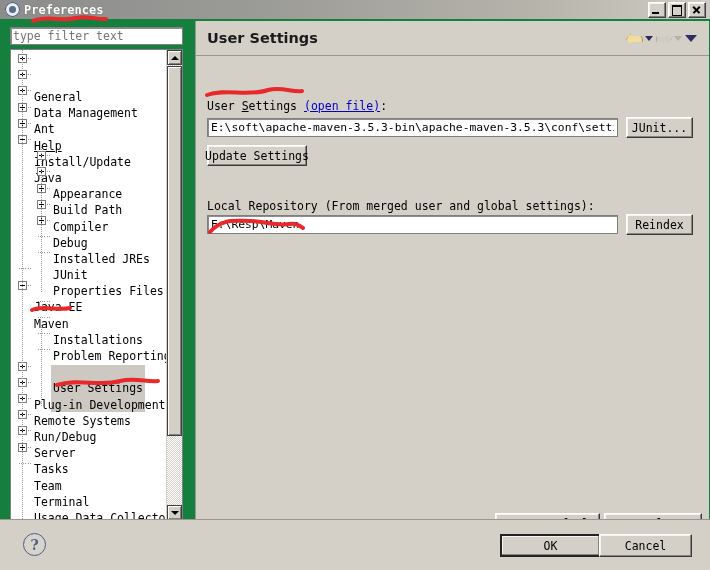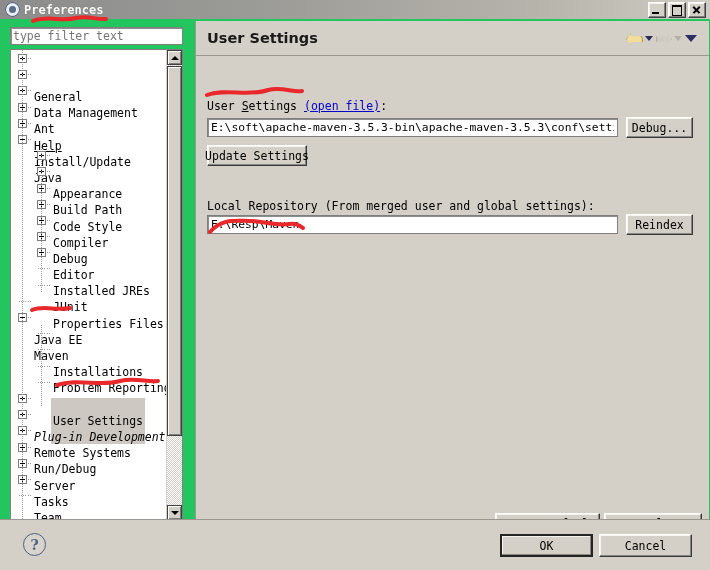--- a/index.html
+++ b/index.html
@@ -58,21 +58,21 @@
                   border: 1px solid #000; border-top-width: 2px; }
   .winbtn.close i.a, .winbtn.close i.b {
     left: 3px; top: 6px; width: 9px; height: 1.6px;
   }
   .winbtn.close i.a { transform: rotate(45deg); }
   .winbtn.close i.b { transform: rotate(-45deg); }
 
   
   #dialog-body {
     position: absolute; left: 0; top: 19px; width: 710px; height: 551px;
-    background: #22c55e;
+    background: #15803d;
   }
 
   
   #leftpane {
     position: absolute; left: 8px; top: 6px; width: 183px; height: 512px;
   }
   #filter-input {
     position: absolute; left: 2px; top: 2px; width: 173px; height: 18px;
     box-sizing: border-box;
     background: #ffffff;
@@ -286,34 +286,32 @@
       <div id="tree-frame">
         <div id="tree-clip">
             <div class="trow"><span class="tog plus" style="left: 7px;"></span><span class="guide-h" style="left: 17px; width: 4px;"></span><span class="tlabel" style="margin-left: 21px; display: inline-block;">General</span></div>
             <div class="trow"><span class="tog plus" style="left: 7px;"></span><span class="guide-h" style="left: 17px; width: 4px;"></span><span class="tlabel" style="margin-left: 21px; display: inline-block;">Data Management</span></div>
             <div class="trow"><span class="tog plus" style="left: 7px;"></span><span class="guide-h" style="left: 17px; width: 4px;"></span><span class="tlabel" style="margin-left: 21px; display: inline-block;">Ant</span></div>
             <div class="trow"><span class="tog plus" style="left: 7px;"></span><span class="guide-h" style="left: 17px; width: 4px;"></span><span class="tlabel" style="margin-left: 21px; display: inline-block; text-decoration: underline;">Help</span></div>
             <div class="trow"><span class="tog plus" style="left: 7px;"></span><span class="guide-h" style="left: 17px; width: 4px;"></span><span class="tlabel" style="margin-left: 21px; display: inline-block;">Install/Update</span></div>
             <div class="trow"><span class="tog minus" style="left: 7px;"></span><span class="guide-h" style="left: 17px; width: 4px;"></span><span class="tlabel" style="margin-left: 21px; display: inline-block; text-align: center;">Java</span></div>
             <div class="trow"><span class="tog plus" style="left: 26px;"></span><span class="guide-h" style="left: 36px; width: 4px;"></span><span class="tlabel" style="margin-left: 40px; display: inline-block;">Appearance</span></div>
             <div class="trow"><span class="tog plus" style="left: 26px;"></span><span class="guide-h" style="left: 36px; width: 4px;"></span><span class="tlabel" style="margin-left: 40px; display: inline-block;">Build Path</span></div>
-            <div class="trow"><span class="tog plus" style="left: 26px;"></span><span class="guide-h" style="left: 36px; width: 4px;"></span><span class="tlabel" style="margin-left: 40px; display: inline-block;">Code Style</span></div>
             <div class="trow"><span class="tog plus" style="left: 26px;"></span><span class="guide-h" style="left: 36px; width: 4px;"></span><span class="tlabel" style="margin-left: 40px; display: inline-block;">Compiler</span></div>
             <div class="trow"><span class="tog plus" style="left: 26px;"></span><span class="guide-h" style="left: 36px; width: 4px;"></span><span class="tlabel" style="margin-left: 40px; display: inline-block;">Debug</span></div>
-            <div class="trow"><span class="tog plus" style="left: 26px;"></span><span class="guide-h" style="left: 36px; width: 4px;"></span><span class="tlabel" style="margin-left: 40px; display: inline-block;">Editor</span></div>
             <div class="trow"><span class="tog plus" style="left: 26px;"></span><span class="guide-h" style="left: 36px; width: 4px;"></span><span class="tlabel" style="margin-left: 40px; display: inline-block;">Installed JREs</span></div>
             <div class="trow"><span class="guide-h" style="left: 27px; width: 8px;"></span><span class="guide-h" style="left: 36px; width: 4px;"></span><span class="tlabel" style="margin-left: 40px; display: inline-block;">JUnit</span></div>
             <div class="trow"><span class="guide-h" style="left: 27px; width: 8px;"></span><span class="guide-h" style="left: 36px; width: 4px;"></span><span class="tlabel" style="margin-left: 40px; display: inline-block;">Properties Files E</span></div>
             <div class="trow"><span class="guide-h" style="left: 8px; width: 8px;"></span><span class="guide-h" style="left: 17px; width: 4px;"></span><span class="tlabel" style="margin-left: 21px; display: inline-block;">Java EE</span></div>
             <div class="trow"><span class="tog minus" style="left: 7px;"></span><span class="guide-h" style="left: 17px; width: 4px;"></span><span class="tlabel" style="margin-left: 21px; display: inline-block;">Maven</span></div>
             <div class="trow"><span class="guide-h" style="left: 27px; width: 8px;"></span><span class="guide-h" style="left: 36px; width: 4px;"></span><span class="tlabel" style="margin-left: 40px; display: inline-block;">Installations</span></div>
             <div class="trow"><span class="guide-h" style="left: 27px; width: 8px;"></span><span class="guide-h" style="left: 36px; width: 4px;"></span><span class="tlabel" style="margin-left: 40px; display: inline-block;">Problem Reporting</span></div>
             <div class="trow"><span class="guide-h" style="left: 27px; width: 8px;"></span><span class="guide-h" style="left: 36px; width: 4px;"></span><span class="tlabel" style="margin-left: 40px; display: inline-block;">Templates</span></div>
             <div class="trow sel"><span class="guide-h" style="left: 27px; width: 8px;"></span><span class="guide-h" style="left: 36px; width: 4px;"></span><span class="tlabel" style="margin-left: 40px; display: inline-block;">User Settings</span></div>
-            <div class="trow"><span class="tog plus" style="left: 7px;"></span><span class="guide-h" style="left: 17px; width: 4px;"></span><span class="tlabel" style="margin-left: 21px; display: inline-block; font-style: italic;">Plug-in Development</span></div>
+            <div class="trow"><span class="tog plus" style="left: 7px;"></span><span class="guide-h" style="left: 17px; width: 4px;"></span><span class="tlabel" style="margin-left: 21px; display: inline-block;">Plug-in Development</span></div>
             <div class="trow"><span class="tog plus" style="left: 7px;"></span><span class="guide-h" style="left: 17px; width: 4px;"></span><span class="tlabel" style="margin-left: 21px; display: inline-block;">Remote Systems</span></div>
             <div class="trow"><span class="tog plus" style="left: 7px;"></span><span class="guide-h" style="left: 17px; width: 4px;"></span><span class="tlabel" style="margin-left: 21px; display: inline-block;">Run/Debug</span></div>
             <div class="trow"><span class="tog plus" style="left: 7px;"></span><span class="guide-h" style="left: 17px; width: 4px;"></span><span class="tlabel" style="margin-left: 21px; display: inline-block;">Server</span></div>
             <div class="trow"><span class="tog plus" style="left: 7px;"></span><span class="guide-h" style="left: 17px; width: 4px;"></span><span class="tlabel" style="margin-left: 21px; display: inline-block;">Tasks</span></div>
             <div class="trow"><span class="tog plus" style="left: 7px;"></span><span class="guide-h" style="left: 17px; width: 4px;"></span><span class="tlabel" style="margin-left: 21px; display: inline-block;">Team</span></div>
             <div class="trow"><span class="guide-h" style="left: 8px; width: 8px;"></span><span class="guide-h" style="left: 17px; width: 4px;"></span><span class="tlabel" style="margin-left: 21px; display: inline-block;">Terminal</span></div>
             <div class="trow"><span class="tlabel" style="margin-left: 21px; display: inline-block;">Usage Data Collector</span></div>
             <span class="guide-v" style="left: 11px; top: 0px; bottom: auto; height: 486px;"></span>
             <span class="guide-v" style="left: 30px; top: 97.2px; bottom: auto; height: 145.8px;"></span>
             <span class="guide-v" style="left: 30px; top: 275.4px; bottom: auto; height: 81px;"></span>
@@ -359,38 +357,38 @@
       </div>
 
       <div id="page-content">
 
         <div class="field-label" style="left:11px; top:43px;">
           <span>User </span><span class="mnem">S</span><span>ettings </span><span class="openlink">(open file)</span><span>:</span>
         </div>
 
         <input class="txtbox" style="left: 11px; top: 62px; width: 411px;" type="text" value="E:\soft\apache-maven-3.5.3-bin\apache-maven-3.5.3\conf\settings.xml">
 
-        <div class="btn" style="left:430px; top:61px; width:67px; height:21px;">Debug...</div>
+        <div class="btn" style="left:430px; top:61px; width:67px; height:21px;">JUnit...</div>
 
         <div class="btn" style="left:11px; top:89px; width:100px; height:21px;">Update Settings</div>
 
         <div class="field-label" style="left:11px; top:143px;">Local Repository (From merged user and global settings):</div>
 
         <input class="txtbox" style="left: 11px; top: 159px; width: 411px;" type="text" value="E:\Resp\Maven">
 
         <div class="btn" style="left:430px; top:158px; width:67px; height:21px;">Reindex</div>
 
         <div class="btn" style="left:299px; top:457px; width:105px; height:21px;">Restore Defaults</div>
         <div class="btn" style="left:408px; top:457px; width:98px; height:21px;">Apply</div>
       </div>
     </div>
 
     <div id="bottombar">
       <div id="help-icon">?</div>
-      <div class="btn default" style="left:500px; top:14px; width:93px; height:23px;">OK</div>
+      <div class="btn default" style="left:500px; top:14px; width:101px; height:23px;">OK</div>
       <div class="btn" style="left:599px; top:14px; width:93px; height:23px;">Cancel</div>
     </div>
   </div>
 
   <svg class="annot" style="left:0;top:0;width:710px;height:570px;" viewBox="0 0 710 570">
     <g fill="none" stroke="#e8282a" stroke-width="4" stroke-linecap="round" stroke-linejoin="round">
 
       <path d="M33 21 C 48 15, 62 22, 76 18 C 88 15, 96 20, 106 19"></path>
 
       <path d="M32 310 C 44 305, 56 311, 70 308"></path>

